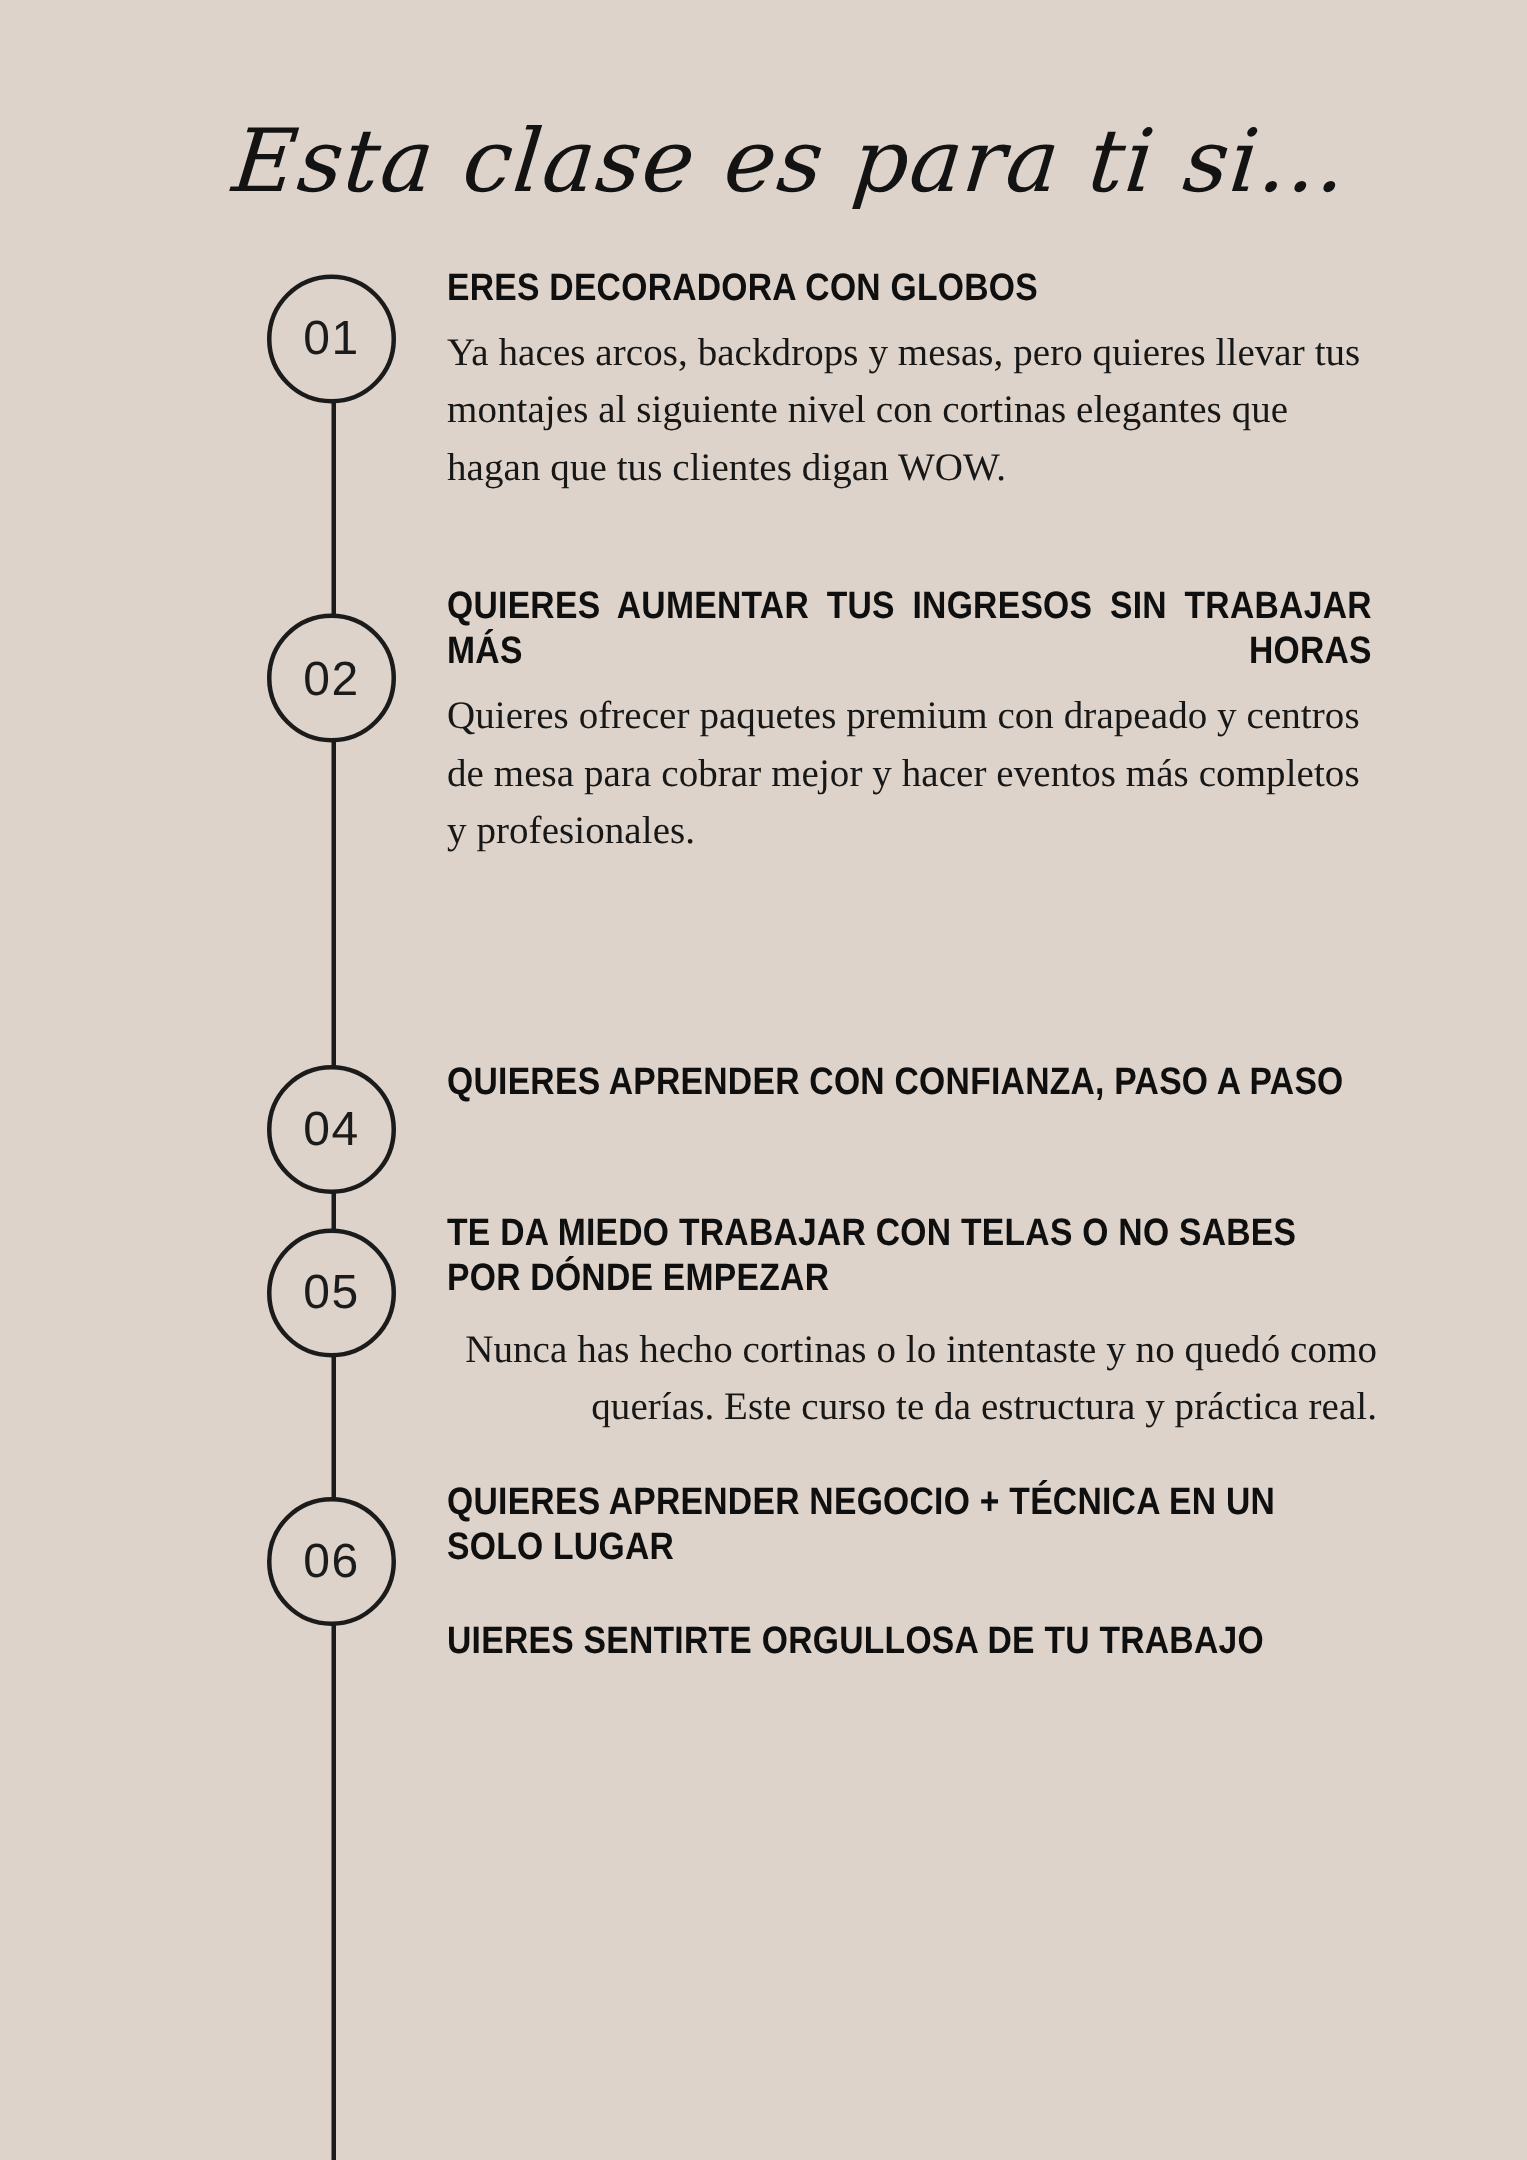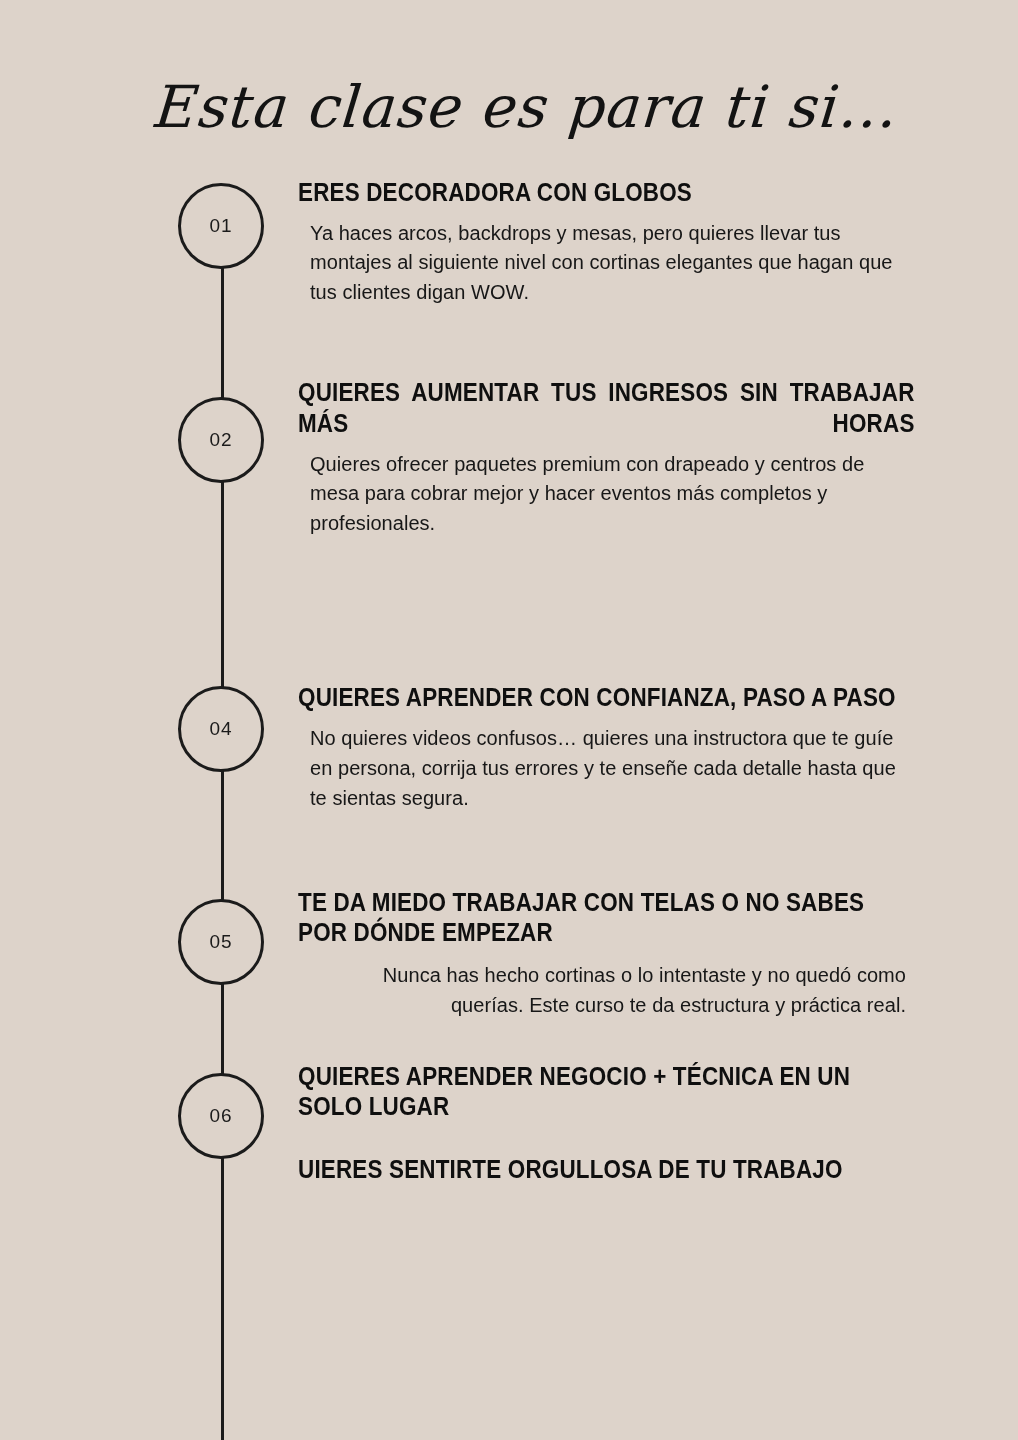--- a/index.html
+++ b/index.html
@@ -66,21 +66,21 @@
     left: 178px;
     width: 86px;
     height: 86px;
     border-radius: 50%;
     background: #ddd3ca;
     border: 3px solid #1b1b1b;
     display: flex;
     align-items: center;
     justify-content: center;
     font-family: "Liberation Sans", sans-serif;
-    font-size: 19px;
+    font-size: 32px;
     color: #1b1b1b;
     letter-spacing: 1px;
     z-index: 3;
   }
 
   .content {
     margin-left: 120px;
     width: 620px;
   }
 
@@ -95,25 +95,25 @@
     transform-origin: left center;
     margin: 0 0 9px 0;
     width: 113%;
   }
   .item-title.justify {
     text-align: justify;
     text-align-last: justify;
   }
 
   .item-desc {
-    font-family: Liberation Sans, sans-serif;
-    font-size: 20px;
+    font-family: Liberation Serif, serif;
+    font-size: 26px;
     color: #171717;
     line-height: 1.48;
-    margin: 12px;
+    margin: 0;
     letter-spacing: 0.05px;
   }
 
   
   .i1 { margin-top: 0px; }
   .i1 .badge { top: 6px; }
   .i2 { margin-top: 58px; }
   .i2 .badge { top: 20px; }
   .i3 { margin-top: 62px; }
   .i3 .badge { top: 6px; }
@@ -155,21 +155,20 @@
       </div>
     </div>
 
     <div class="item i3">
     </div>
 
     <div class="item i4">
       <div class="badge">04</div>
       <div class="content">
         <p class="item-title">QUIERES APRENDER CON CONFIANZA, PASO A PASO</p>
-        <p class="item-desc">No quieres videos confusos… quieres una instructora que te guíe en persona, corrija tus errores y te enseñe cada detalle hasta que te sientas segura.</p>
       </div>
     </div>
 
     <div class="item i5">
       <div class="badge">05</div>
       <div class="content">
         <p class="item-title">TE DA MIEDO TRABAJAR CON TELAS O NO SABES POR DÓNDE EMPEZAR</p>
         <p class="item-desc">Nunca has hecho cortinas o lo intentaste y no quedó como querías. Este curso te da estructura y práctica real.</p>
       </div>
     </div>

